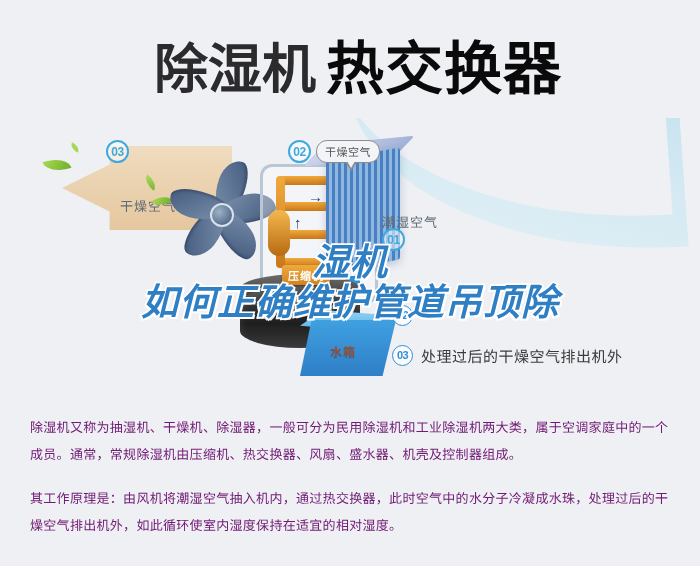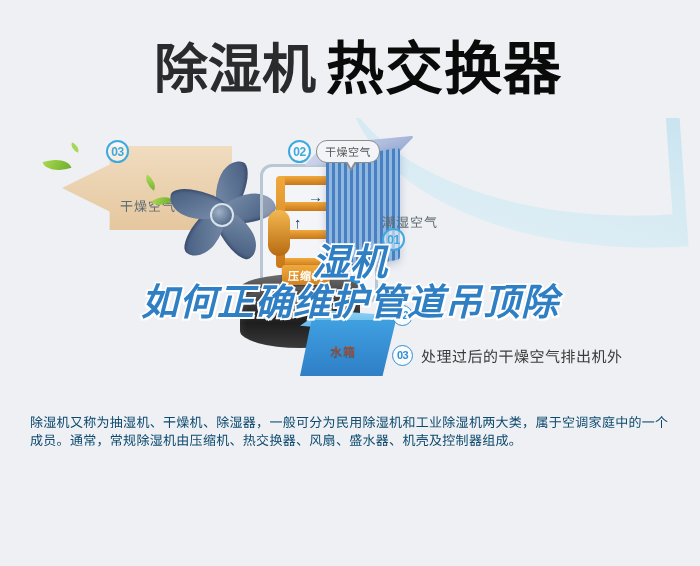--- a/index.html
+++ b/index.html
@@ -376,22 +376,22 @@
   }
 
   
   .body-copy {
     position: absolute;
     left: 30px; top: 414px;
     width: 645px;
   }
   .body-copy p {
     font-size: 13px;
-    line-height: 18px;
-    color: #0c4a6e;
+    line-height: 27px;
+    color: #701a75;
     letter-spacing: .3px;
   }
   .body-copy .para-2 { margin-top: 17px; }
 </style>
 </head>
 <body>
 
 <div id="page">
 
   <div class="header">
@@ -468,15 +468,16 @@
       <div class="legend-num">02</div>
     </div>
     <div class="legend-row">
       <div class="legend-num">03</div>
       <div class="legend-text">处理过后的干燥空气排出机外</div>
     </div>
   </div>
 
   <div class="body-copy">
     <p class="para-1">除湿机又称为抽湿机、干燥机、除湿器，一般可分为民用除湿机和工业除湿机两大类，属于空调家庭中的一个成员。通常，常规除湿机由压缩机、热交换器、风扇、盛水器、机壳及控制器组成。</p>
+    <p class="para-2">其工作原理是：由风机将潮湿空气抽入机内，通过热交换器，此时空气中的水分子冷凝成水珠，处理过后的干燥空气排出机外，如此循环使室内湿度保持在适宜的相对湿度。</p>
   </div>
 
 </div>
 
 </body></html>

